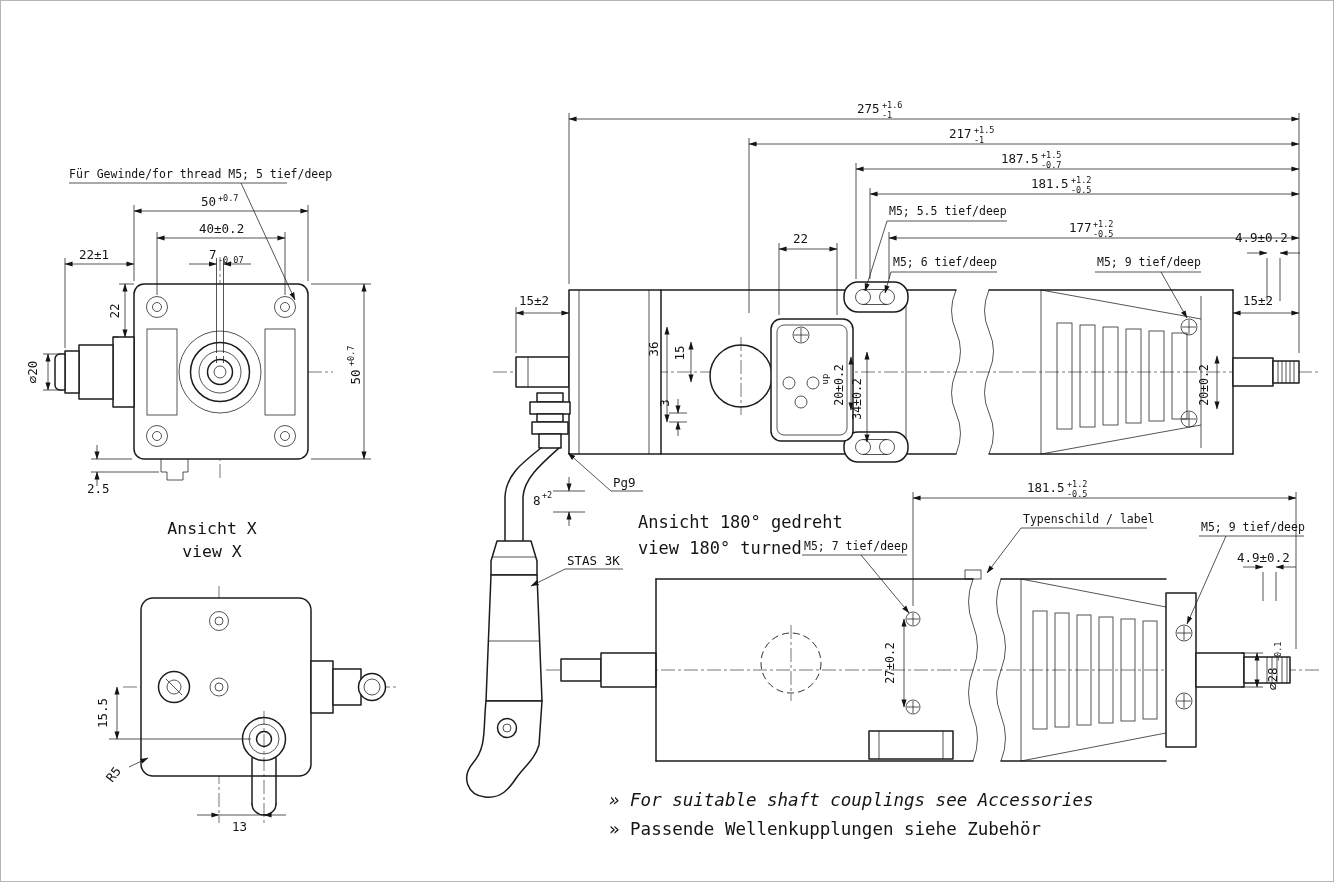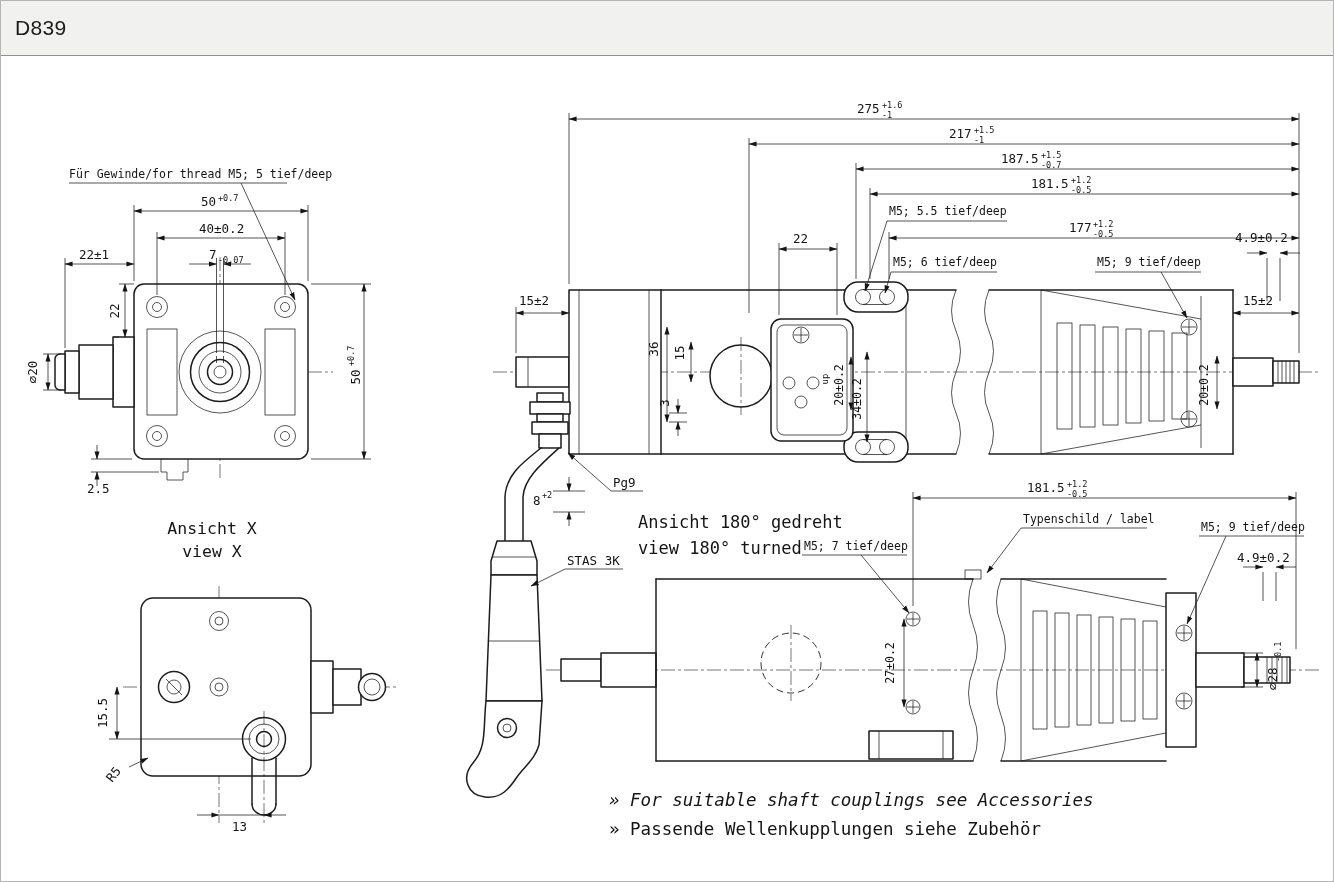--- a/index.html
+++ b/index.html
@@ -22,23 +22,20 @@
   text.u{font-size:9px;}
   text.cap{font-size:16.5px;}
   text.cap2{font-size:17px;}
   text.note{font-family:"Liberation Sans",sans-serif;font-size:17.5px;fill:#222;}
   text.note.it{font-style:italic;}
 </style>
 </head>
 <body>
 
 <div class="page">
-  <div class="header">
-    <span class="title">D839</span>
-  </div>
 
   <svg class="draw" width="1334" height="882" viewBox="0 0 1334 882">
     <defs>
       <marker id="ar" viewBox="0 0 10 8" refX="9.5" refY="4" markerWidth="11" markerHeight="8.5" orient="auto-start-reverse">
         <path d="M0,0.8 L10,4 L0,7.2 z" fill="#141414"></path>
       </marker>
     </defs>
 
     <g>
       <line class="cl" x1="100" y1="371" x2="332" y2="371"></line>

